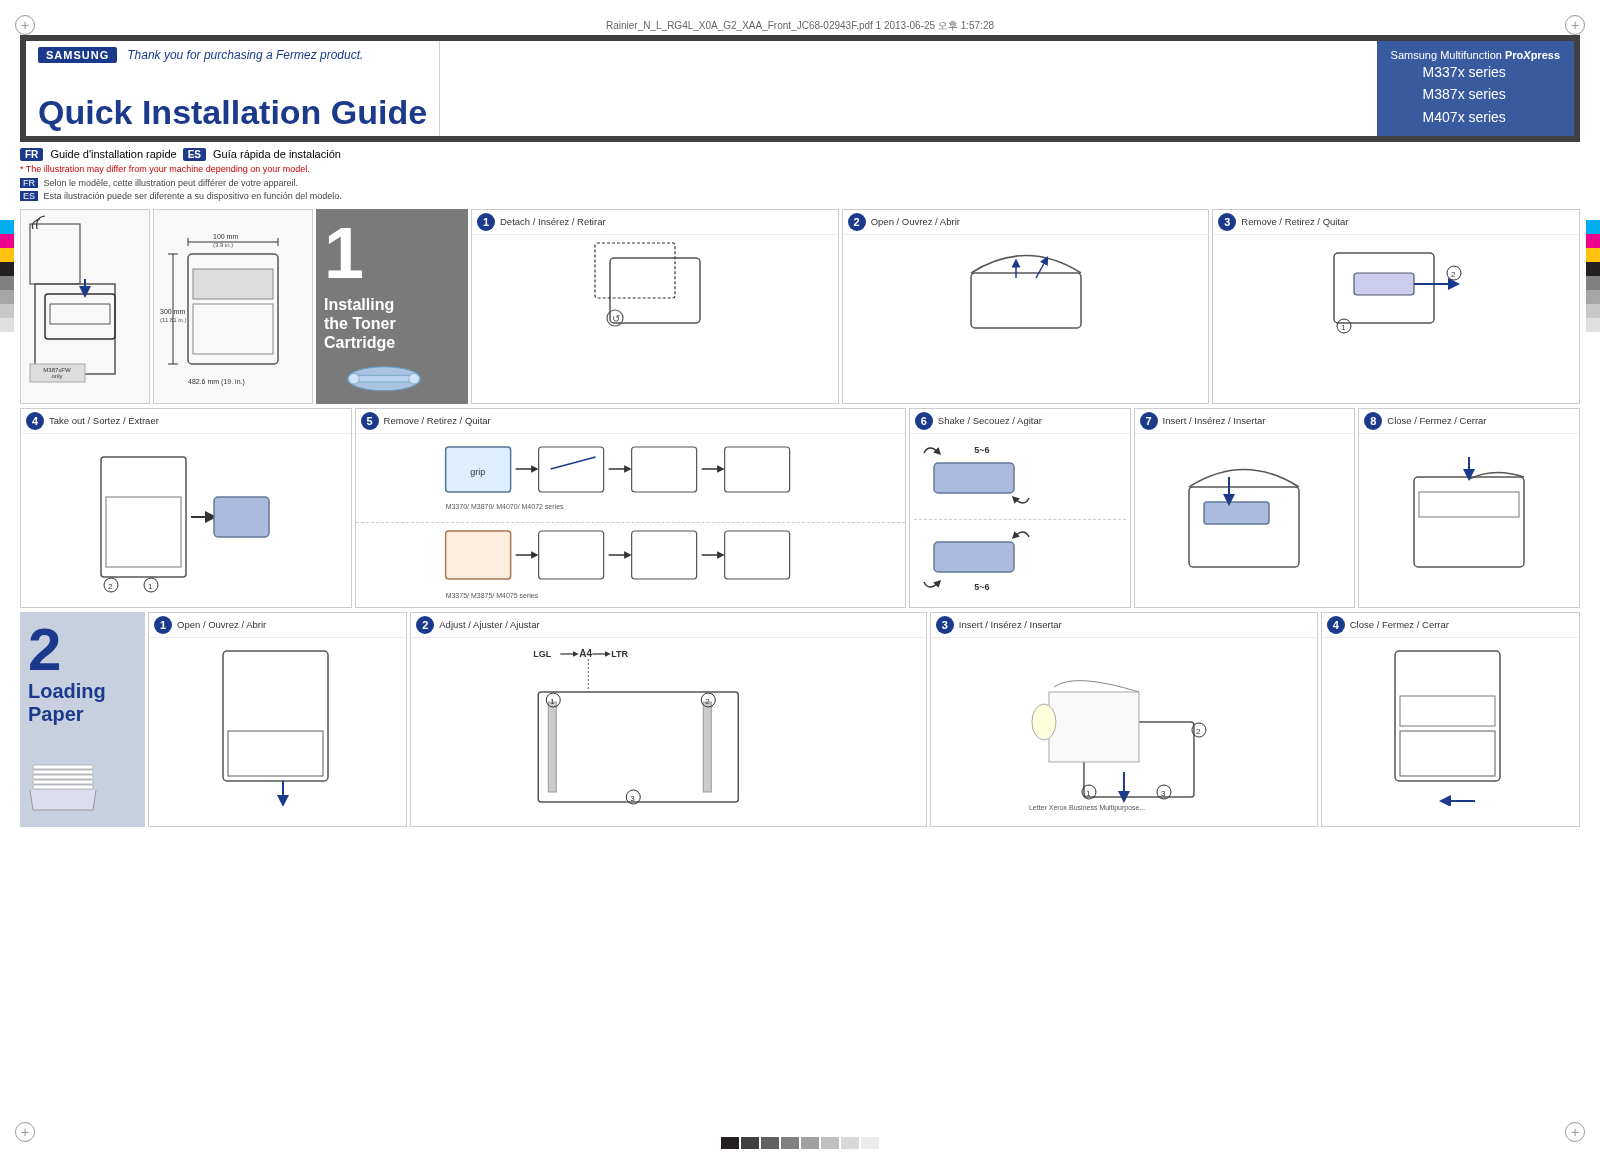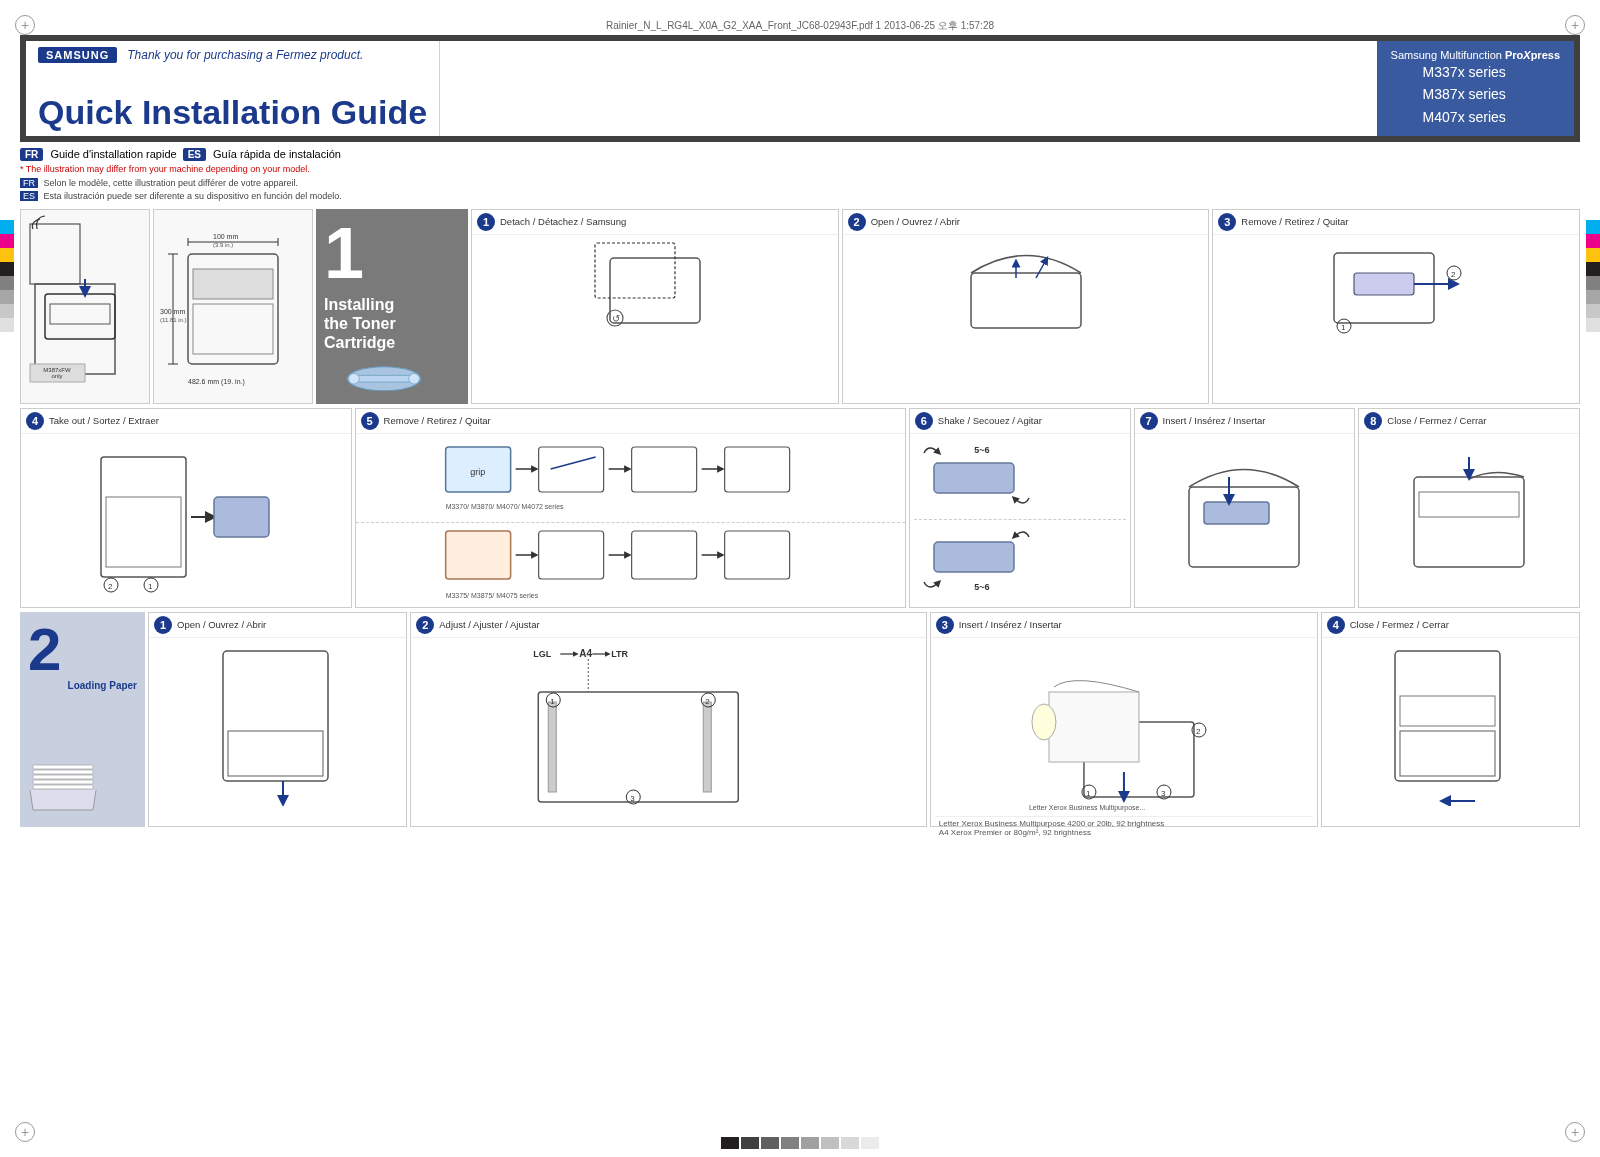--- a/index.html
+++ b/index.html
@@ -320,21 +320,21 @@
         <ellipse cx="60" cy="25" rx="55" ry="18" fill="#a8c4e0" stroke="#6699bb" stroke-width="1.5"></ellipse>
         <rect x="8" y="20" width="104" height="10" rx="2" fill="#b8d4f0" stroke="#6699bb" stroke-width="1"></rect>
         <ellipse cx="15" cy="25" rx="8" ry="8" fill="#d0e4f8" stroke="#6699bb" stroke-width="1"></ellipse>
         <ellipse cx="105" cy="25" rx="8" ry="8" fill="#d0e4f8" stroke="#6699bb" stroke-width="1"></ellipse>
       </svg>
     </div>
 
     <div style="flex:1; border:1px solid #ccc; background:#fff;">
       <div class="step-h">
         <div class="step-circle">1</div>
-        <span style="font-size:9.5px; color:#333;">Detach / Détachez / Samsung</span>
+        <span style="font-size:9.5px; color:#333;">Detach / Insérez / Retirar</span>
       </div>
       <div class="step-content">
         <svg width="130" height="100" viewBox="0 0 130 100">
 
           <rect x="20" y="20" width="90" height="65" rx="4" fill="none" stroke="#555" stroke-width="1.5"></rect>
           <rect x="5" y="5" width="80" height="55" rx="2" fill="none" stroke="#333" stroke-dasharray="3,2" stroke-width="1.2"></rect>
 
           <circle cx="25" cy="80" r="8" fill="none" stroke="#555" stroke-width="1.2"></circle>
           <text x="22" y="84" font-size="10" fill="#555">↺</text>
         </svg>
@@ -577,21 +577,21 @@
             </defs>
         </svg>
       </div>
     </div>
   </div>
 
   <div style="display:flex; gap:3px; height:215px;">
 
     <div style="flex:0 0 125px; background:#c8d0e0; padding:8px; display:flex; flex-direction:column;">
       <div style="font-size:60px; font-weight:bold; color:#1b3a8c; line-height:1;">2</div>
-      <div style="font-size:10px; font-weight:bold; color:#1b3a8c;text-align:right;">Loading Paper</div>
+      <div style="font-size:20px; font-weight:bold; color:#1b3a8c;">Loading Paper</div>
 
       <div style="margin-top:auto;">
         <svg width="80" height="55" viewBox="0 0 80 55">
           <rect x="5" y="25" width="60" height="4" rx="1" fill="#fff" stroke="#aaa" stroke-width="0.8"></rect>
           <rect x="5" y="20" width="60" height="4" rx="1" fill="#fff" stroke="#aaa" stroke-width="0.8"></rect>
           <rect x="5" y="15" width="60" height="4" rx="1" fill="#fff" stroke="#aaa" stroke-width="0.8"></rect>
           <rect x="5" y="10" width="60" height="4" rx="1" fill="#fff" stroke="#aaa" stroke-width="0.8"></rect>
           <rect x="5" y="5" width="60" height="4" rx="1" fill="#fff" stroke="#aaa" stroke-width="0.8"></rect>
           <path d="M2,30 L5,50 L65,50 L68,30" fill="#dde" stroke="#999" stroke-width="1"></path>
         </svg>
@@ -686,24 +686,20 @@
           <circle cx="175" cy="88" r="7" fill="none" stroke="#333" stroke-width="1"></circle>
           <text x="172" y="92" font-size="8" fill="#333">2</text>
           <circle cx="65" cy="150" r="7" fill="none" stroke="#333" stroke-width="1"></circle>
           <text x="62" y="154" font-size="8" fill="#333">1</text>
           <circle cx="140" cy="150" r="7" fill="none" stroke="#333" stroke-width="1"></circle>
           <text x="137" y="154" font-size="8" fill="#333">3</text>
 
           <text x="5" y="168" font-size="7" fill="#555">Letter  Xerox Business Multipurpose...</text>
         </svg>
         
-        <div style="font-size:8px; color:#555; padding:2px 4px; border-top:1px solid #eee;">
-          <div>Letter  Xerox Business Multipurpose 4200 or 20lb, 92 brightness</div>
-          <div>A4  Xerox Premier or 80g/m², 92 brightness</div>
-        </div>
       </div>
     </div>
 
     <div style="flex:1; border:1px solid #ccc; background:#fff;">
       <div class="step-h">
         <div class="step-circle">4</div>
         <span style="font-size:9.5px; color:#333;">Close / Fermez / Cerrar</span>
       </div>
       <div class="step-content">
         <svg width="130" height="165" viewBox="0 0 130 165">

